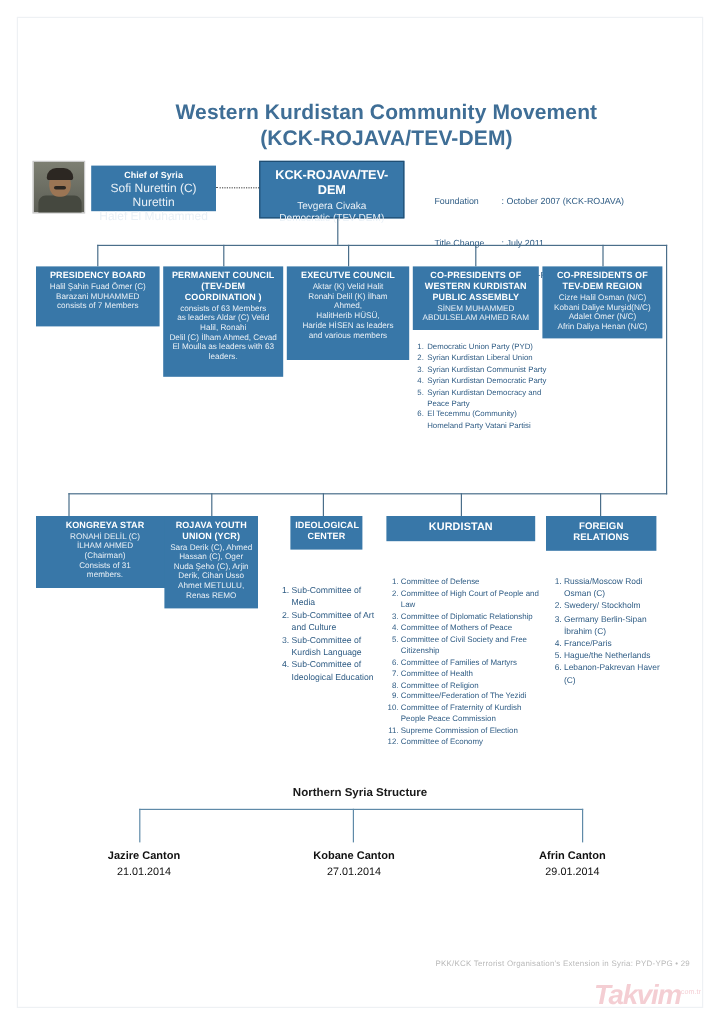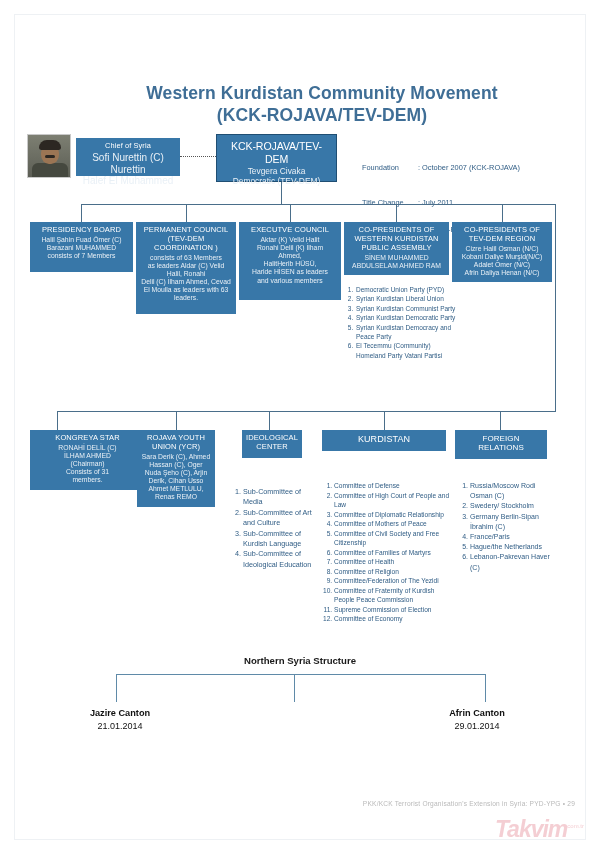--- a/index.html
+++ b/index.html
@@ -43,21 +43,21 @@
   .box {
     position: absolute;
     background: #3877a8;
     color: #ffffff;
     text-align: center;
     padding: 4px 4px 5px 4px;
     line-height: 1.18;
   }
   .box .bt {
     display: block;
-    font-weight: normal;
+    font-weight: bold;
     font-size: 7.6px;
     letter-spacing: 0.1px;
     margin-bottom: 1px;
   }
   .box .bs {
     display: block;
     font-size: 7.1px;
     color: #e9f0f6;
   }
 
@@ -427,20 +427,24 @@
 
   <div class="ns-line" style="left:116px; top:674px; width:370px; height:1.4px;"></div>
   <div class="ns-line" style="left:116px; top:674px; width:1.4px; height:28px;"></div>
   <div class="ns-line" style="left:294px; top:674px; width:1.4px; height:28px;"></div>
   <div class="ns-line" style="left:485px; top:674px; width:1.4px; height:28px;"></div>
 
   <div class="canton" id="canton-jazire">
     <span class="cn">Jazire Canton</span>
     <span class="cd">21.01.2014</span>
   </div>
+  <div class="canton" id="canton-kobane">
+    <span class="cn">Kobane Canton</span>
+    <span class="cd">27.01.2014</span>
+  </div>
   <div class="canton" id="canton-afrin">
     <span class="cn">Afrin Canton</span>
     <span class="cd">29.01.2014</span>
   </div>
 
   <div class="footer">PKK/KCK Terrorist Organisation's Extension in Syria: PYD-YPG  •  29</div>
   <div class="watermark">
     <span>Takvim</span><span class="tld">com.tr</span>
   </div>
 </div>

